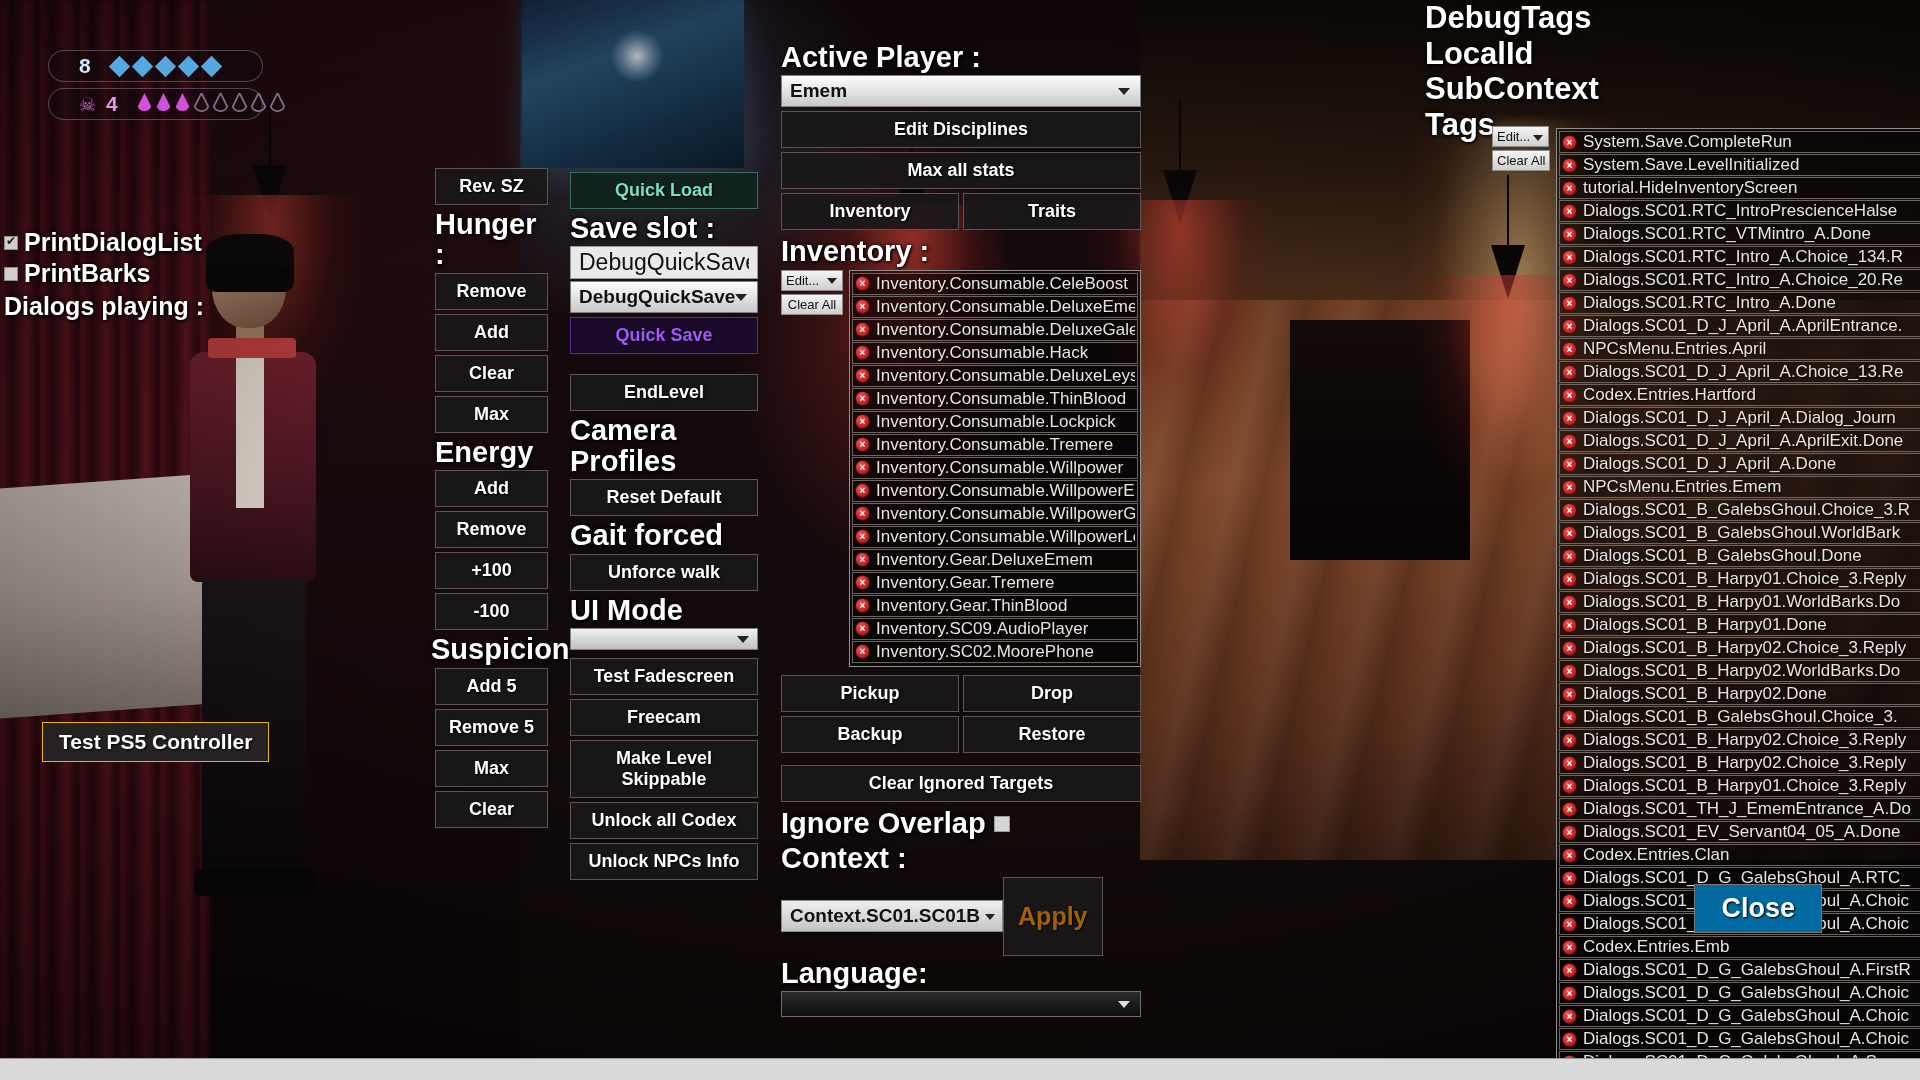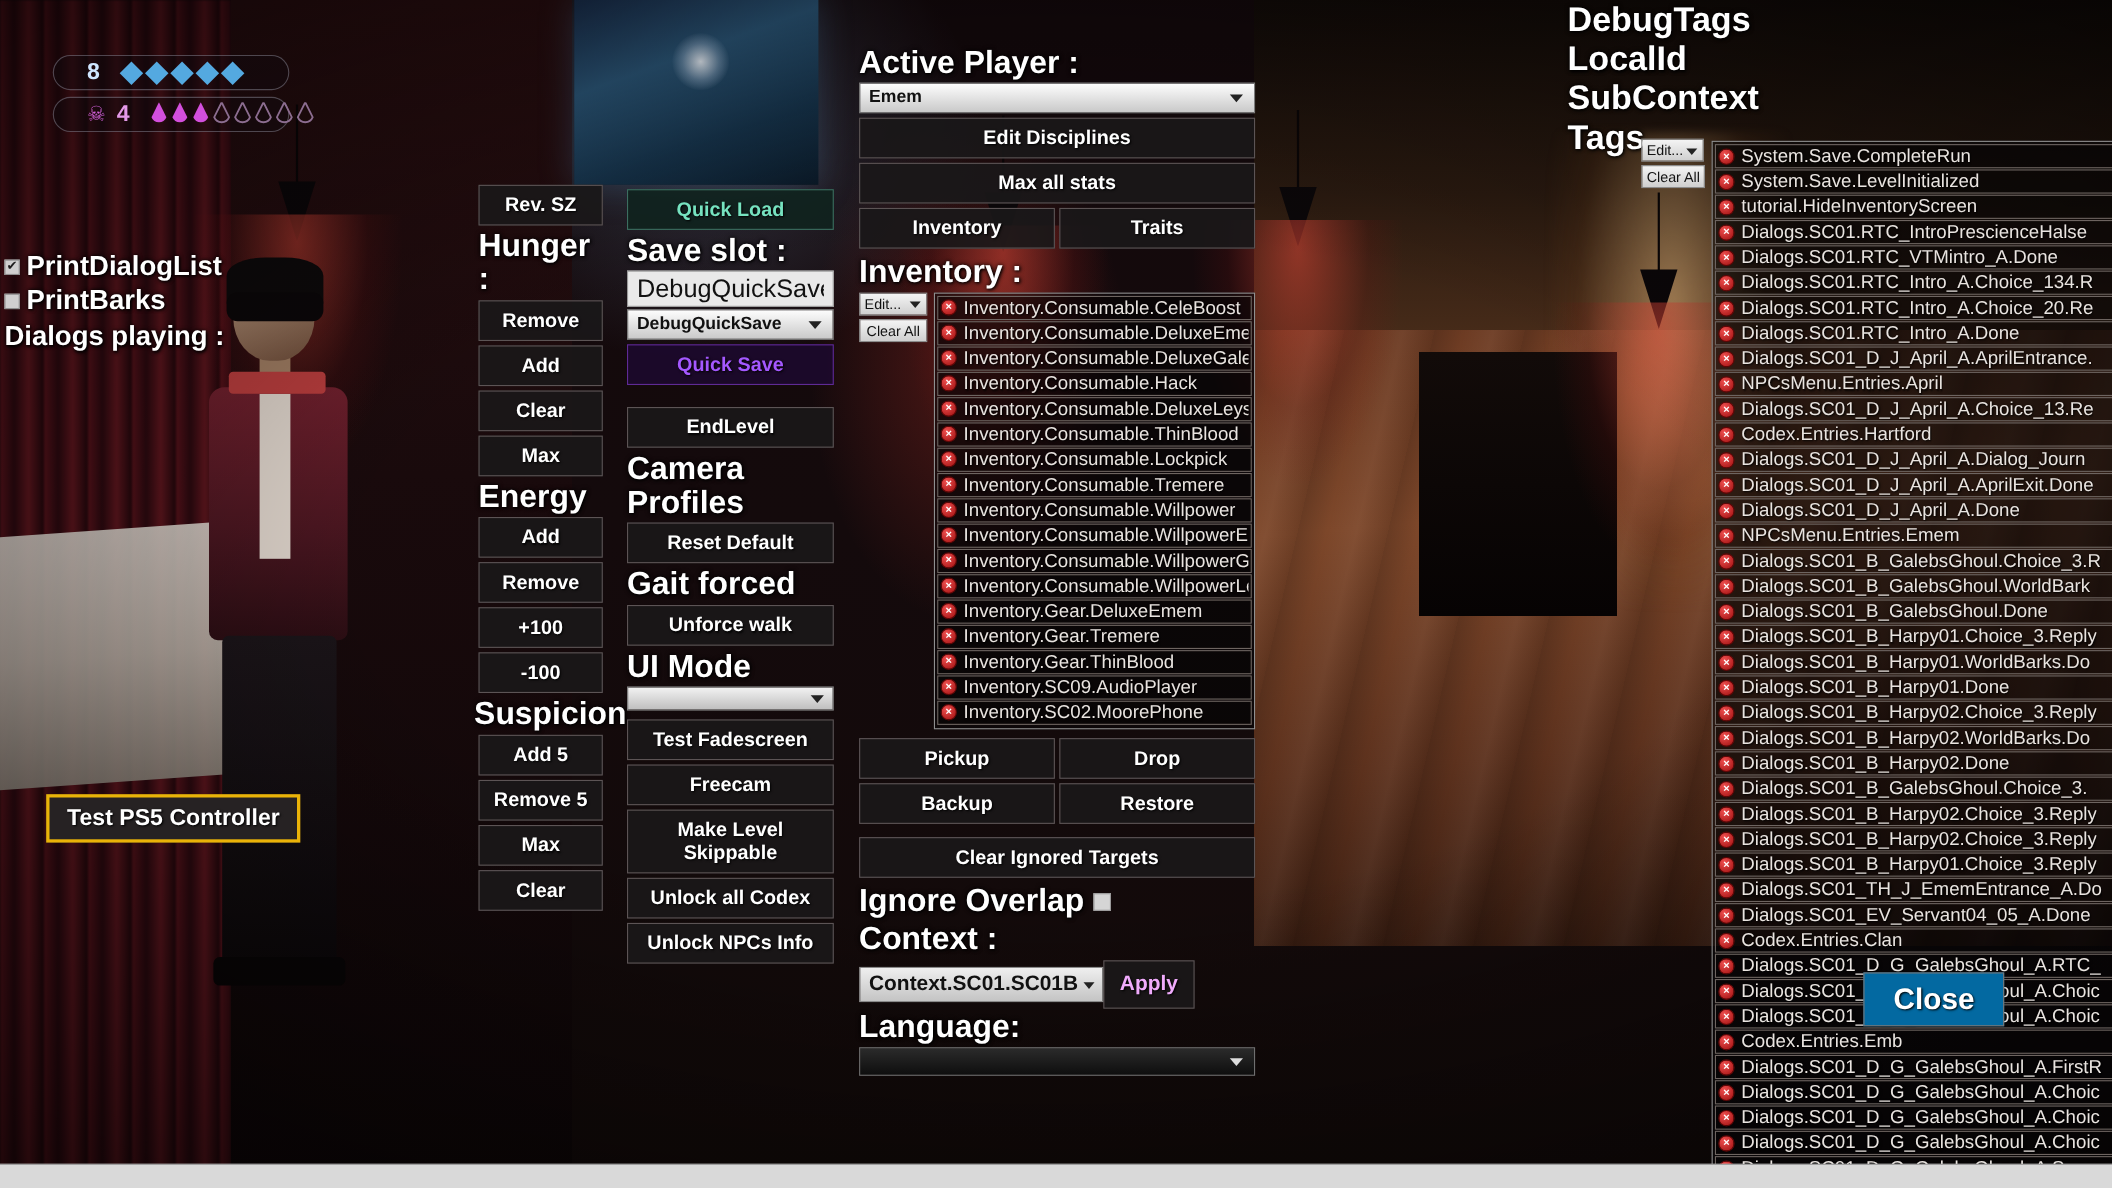--- a/index.html
+++ b/index.html
@@ -126,21 +126,21 @@
     content:"\2714"; position:absolute; left:1px; top:-3px; font-size:12px; color:#1d1d1d;
   }
   .dbg-left .lbl, .dlg-playing{
     color:#fff; font-size:25px; font-weight:bold;
     text-shadow:0 0 4px #000, 1px 1px 3px #000;
   }
   .dlg-playing{ margin-top:4px; }
 
   .ps5btn{
     position:absolute; left:42px; top:722px; z-index:8;
-    background:#262223; border:3px solid #eab308;
+    background:#262223; border:1px solid #eab308;
     color:#fff; font-size:21px; font-weight:bold; padding:7px 16px;
     text-shadow:1px 1px 2px #000;
   }
 
   
   .col{ position:absolute; z-index:9; }
   .hdr{
     color:#fff; font-size:29px; font-weight:bold; line-height:1.05;
     text-shadow:0 0 5px #000, 1px 1px 3px #000; margin:2px 0 3px;
   }
@@ -150,21 +150,21 @@
     color:#fff; font-size:18px; font-weight:bold;
     padding:7px 4px; margin-bottom:4px;
     text-shadow:1px 1px 2px #000; cursor:pointer;
   }
   .btn.green{ color:#76e3c0; background:rgba(16,34,30,.93); border-color:#3c6e60; }
   .btn.purple{ color:#a458ff; background:rgba(28,10,44,.93); border-color:#5f2a96; }
   .sel{
     display:block; width:100%;
     background:linear-gradient(180deg,#fdfdfd,#c9c9c9);
     border:1px solid #7d7d7d; color:#111;
-    font-size:16px; font-weight:bold; padding:4px 8px; margin-bottom:4px;
+    font-size:19px; font-weight:bold; padding:4px 8px; margin-bottom:4px;
     position:relative; text-align:left; cursor:pointer;
   }
   .sel.caret:after{
     content:""; position:absolute; right:10px; top:50%; margin-top:-3px;
     border-left:6px solid transparent; border-right:6px solid transparent;
     border-top:7px solid #222;
   }
   .txtfield{
     display:block; width:100%;
     background:#e9e9e9; border:1px solid #9a9a9a; color:#111;
@@ -254,22 +254,22 @@
     background:linear-gradient(180deg,#efefef,#c4c4c4);
     border:1px solid #8a8a8a; color:#111; font-size:19px; font-weight:bold;
     padding:4px 22px 4px 8px; position:relative; cursor:pointer; white-space:nowrap;
   }
   .ctxsel:after{
     content:""; position:absolute; right:7px; top:50%; margin-top:-2px;
     border-left:5px solid transparent; border-right:5px solid transparent;
     border-top:6px solid #222;
   }
   .applybtn{
-    background:rgba(26,24,25,.93); border:1px solid #5c5455; color:#f0abfc;
-    font-size:19px; font-weight:bold; padding:10px 14px; cursor:pointer;
+    background:rgba(26,24,25,.93); border:1px solid #5c5455; color:#a16207;
+    font-size:25px; font-weight:bold; padding:24px 14px; cursor:pointer;
     text-shadow:1px 1px 2px #000;
   }
 </style>
 </head>
 <body>
 
 <div id="scene">
   <div class="bg-base"></div>
   <div class="curtainL"></div>
   <div class="wall-mid"></div>

